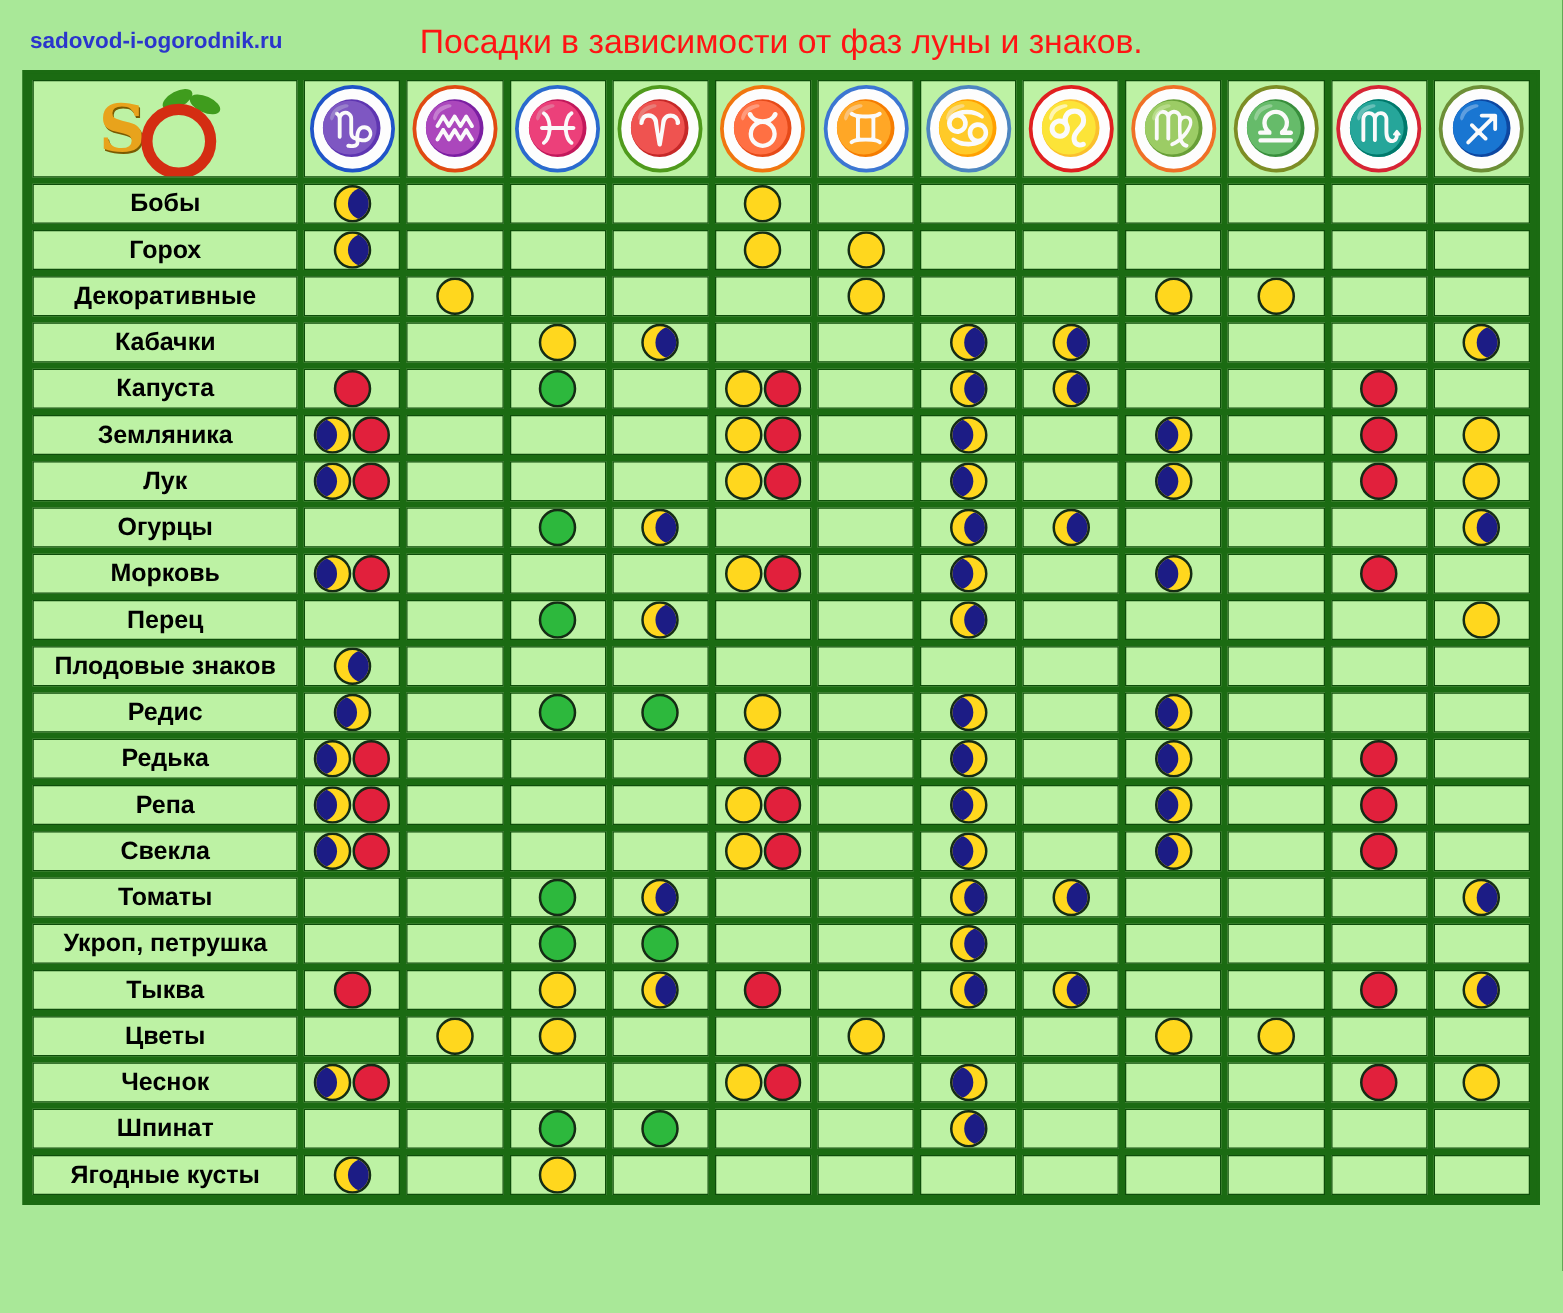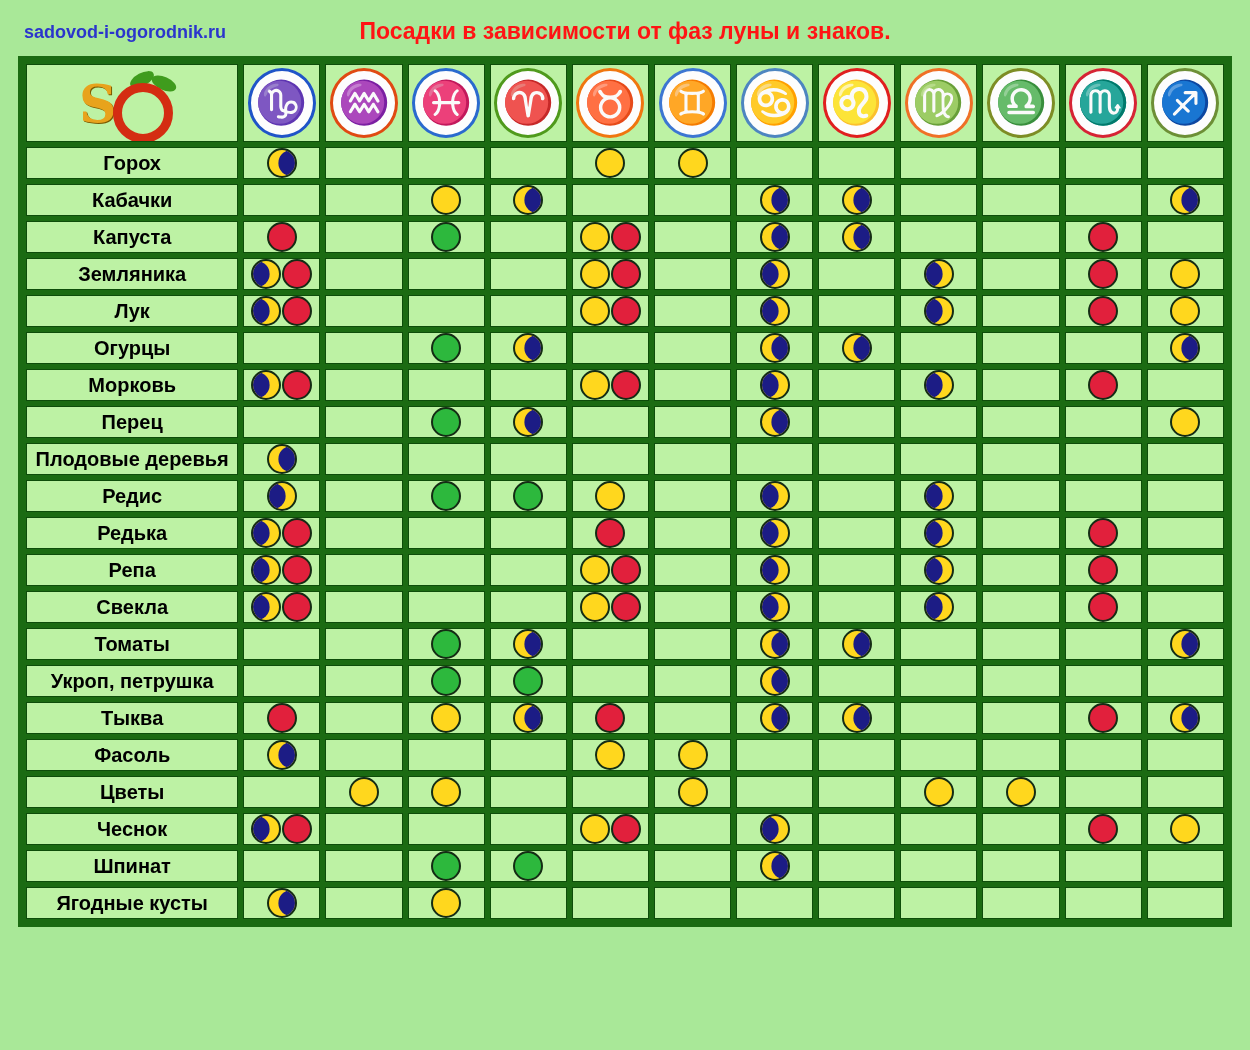--- a/index.html
+++ b/index.html
@@ -11,21 +11,21 @@
   }
   .topbar{position:relative;height:56px;}
   .site{
     position:absolute;left:24px;top:22px;
     color:#2b35cc;font-size:18px;font-weight:bold;
     cursor:pointer;
   }
   .title{
     position:absolute;left:0;right:0;top:18px;
     text-align:center;
-    color:#ff1414;font-size:23px;font-weight:bold;
+    color:#ff1414;font-size:27px;font-weight:normal;
   }
   .table-wrap{
     margin:0 18px;
   }
   table.grid{
     table-layout:fixed;
     width:1214px;
     border-collapse:separate;
     border-spacing:5px;
     background:#1b6b12;
@@ -159,20 +159,43 @@
               <span style="color: rgb(125, 141, 37);">♎</span>
             </div></th>
           <th><div class="zicon" style="border: 3px solid rgb(214, 36, 52);">
               <span style="color: rgb(214, 36, 52);">♏</span>
             </div></th>
           <th><div class="zicon" style="border: 3px solid rgb(109, 143, 54);">
               <span style="color: rgb(109, 143, 54);">♐</span>
             </div></th>
         </tr>
         <tr>
+          <td class="label">Бобы</td>
+          <td>
+            <div class="cellbox">
+              <div class="sym W"></div>
+            </div>
+          </td>
+          <td></td>
+          <td></td>
+          <td></td>
+          <td>
+            <div class="cellbox">
+              <div class="sym Y"></div>
+            </div>
+          </td>
+          <td></td>
+          <td></td>
+          <td></td>
+          <td></td>
+          <td></td>
+          <td></td>
+          <td></td>
+        </tr>
+        <tr>
           <td class="label">Горох</td>
           <td>
             <div class="cellbox">
               <div class="sym W"></div>
             </div>
           </td>
           <td></td>
           <td></td>
           <td></td>
           <td>
@@ -186,20 +209,51 @@
             </div>
           </td>
           <td></td>
           <td></td>
           <td></td>
           <td></td>
           <td></td>
           <td></td>
         </tr>
         <tr>
+          <td class="label">Декоративные</td>
+          <td></td>
+          <td>
+            <div class="cellbox">
+              <div class="sym Y"></div>
+            </div>
+          </td>
+          <td></td>
+          <td></td>
+          <td></td>
+          <td>
+            <div class="cellbox">
+              <div class="sym Y"></div>
+            </div>
+          </td>
+          <td></td>
+          <td></td>
+          <td>
+            <div class="cellbox">
+              <div class="sym Y"></div>
+            </div>
+          </td>
+          <td>
+            <div class="cellbox">
+              <div class="sym Y"></div>
+            </div>
+          </td>
+          <td></td>
+          <td></td>
+        </tr>
+        <tr>
           <td class="label">Кабачки</td>
           <td></td>
           <td></td>
           <td>
             <div class="cellbox">
               <div class="sym Y"></div>
             </div>
           </td>
           <td>
             <div class="cellbox">
@@ -446,21 +500,21 @@
           <td></td>
           <td></td>
           <td></td>
           <td>
             <div class="cellbox">
               <div class="sym Y"></div>
             </div>
           </td>
         </tr>
         <tr>
-          <td class="label">Плодовые деревья</td>
+          <td class="label">Плодовые знаков</td>
           <td>
             <div class="cellbox">
               <div class="sym W"></div>
             </div>
           </td>
           <td></td>
           <td></td>
           <td></td>
           <td></td>
           <td></td>
@@ -721,47 +775,20 @@
           <td>
             <div class="cellbox">
               <div class="sym R"></div>
             </div>
           </td>
           <td>
             <div class="cellbox">
               <div class="sym W"></div>
             </div>
           </td>
-        </tr>
-        <tr>
-          <td class="label">Фасоль</td>
-          <td>
-            <div class="cellbox">
-              <div class="sym W"></div>
-            </div>
-          </td>
-          <td></td>
-          <td></td>
-          <td></td>
-          <td>
-            <div class="cellbox">
-              <div class="sym Y"></div>
-            </div>
-          </td>
-          <td>
-            <div class="cellbox">
-              <div class="sym Y"></div>
-            </div>
-          </td>
-          <td></td>
-          <td></td>
-          <td></td>
-          <td></td>
-          <td></td>
-          <td></td>
         </tr>
         <tr>
           <td class="label">Цветы</td>
           <td></td>
           <td>
             <div class="cellbox">
               <div class="sym Y"></div>
             </div>
           </td>
           <td>

